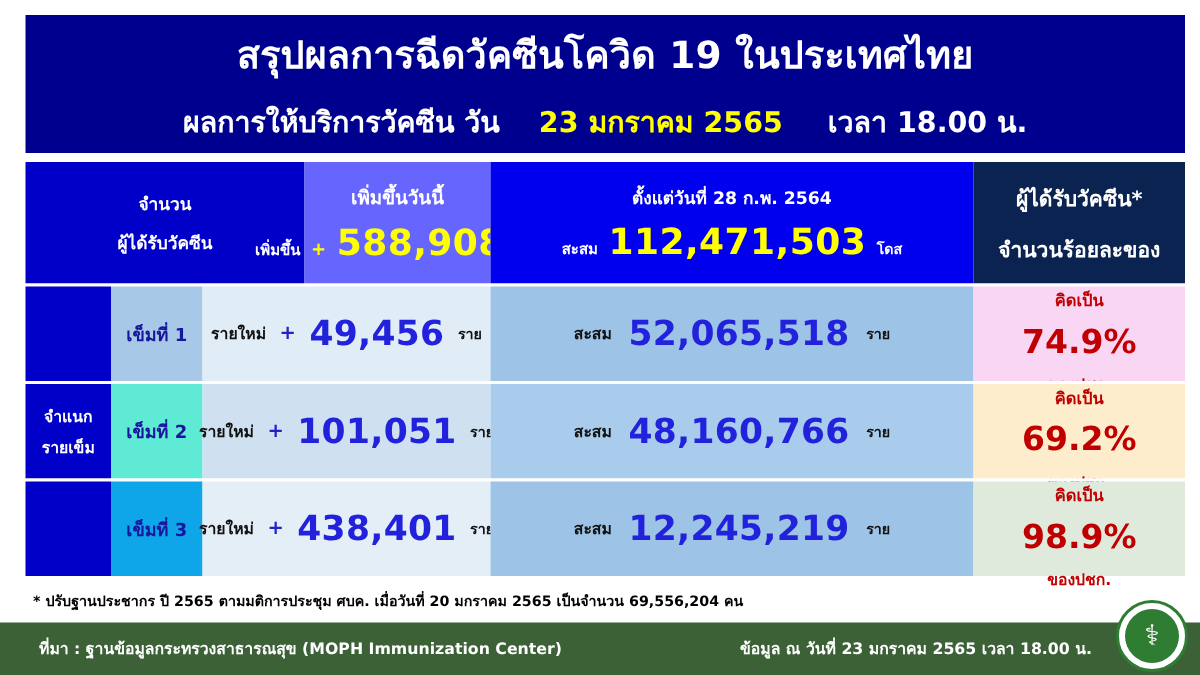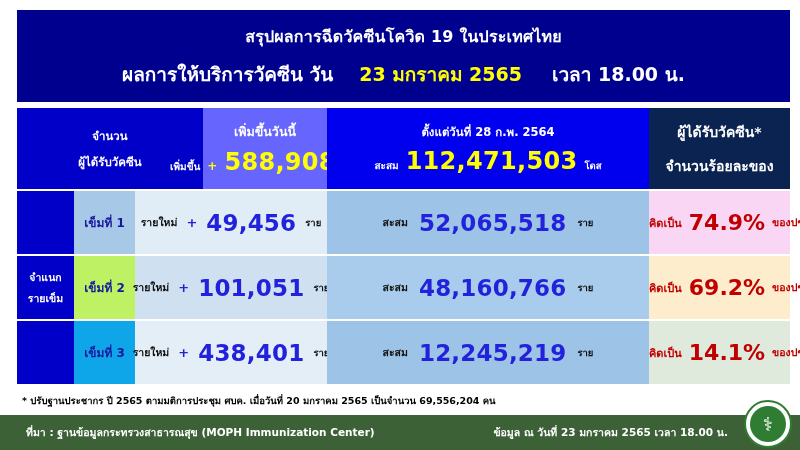--- a/index.html
+++ b/index.html
@@ -13,21 +13,21 @@
 
   
   .title-banner{
     position:absolute; left:17px; top:10px; width:773px; height:92px;
     background:#00008f;
     color:#ffffff;
     display:flex; flex-direction:column; align-items:center; justify-content:center;
     gap:10px;
   }
   .title-main{
-    font-size:16px; font-weight:bold; letter-spacing:.2px; white-space:nowrap;
+    font-size:25px; font-weight:bold; letter-spacing:.2px; white-space:nowrap;
   }
   .title-sub{
     font-size:19px; font-weight:bold; display:flex; align-items:baseline;
     white-space:nowrap;
   }
   .title-sub .seg{ margin-right:26px; }
   .title-sub .date-hl{ color:#ffff00; margin-right:30px; }
   .title-sub .time{ color:#ffffff; }
 
   
@@ -92,36 +92,37 @@
     display:flex; align-items:center; justify-content:center; gap:9px;
     white-space:nowrap;
   }
   .d-total{
     display:flex; align-items:center; justify-content:center; gap:11px;
     white-space:nowrap;
   }
   .d-pct{
     display:flex; align-items:center; justify-content:flex-start; gap:7px;
     white-space:nowrap;
+    flex-direction:column;
   }
   .lbl-sm{ font-size:10.5px; font-weight:bold; color:#111111; }
   .plus-b{ font-size:13px; font-weight:bold; color:#2222cc; }
   .num-b{ font-size:23px; font-weight:bold; color:#2222dd; letter-spacing:.2px; }
   .unit-sm{ font-size:9.5px; font-weight:bold; color:#111111; }
   .pct-pre{ font-size:11px; font-weight:bold; color:#c00000; }
   .pct-num{ font-size:22px; font-weight:bold; color:#c00000; }
   .pct-suf{ font-size:10.5px; font-weight:bold; color:#c00000; }
 
   
   .r1 .d-dose{ background:#a8c8e8; }
   .r1 .d-new { background:#e0ecf6; }
   .r1 .d-total{ background:#9dc3e6; }
   .r1 .d-pct { background:#fad6f5; }
 
-  .r2 .d-dose{ background:#bef264; }
+  .r2 .d-dose{ background:#5eead4; }
   .r2 .d-new { background:#cfe0f0; }
   .r2 .d-total{ background:#a9cced; }
   .r2 .d-pct { background:#fdedcd; }
 
   .r3 .d-dose{ background:#0ea5e9; }
   .r3 .d-new { background:#e4eef7; }
   .r3 .d-total{ background:#9dc3e6; }
   .r3 .d-pct { background:#dfeadd; }
 
   .sep{ height:2px; background:#ffffff; width:100%; }
@@ -262,21 +263,21 @@
         <span class="num-b">438,401</span>
         <span class="unit-sm">ราย</span>
       </div>
       <div class="c-total d-total">
         <span class="lbl-sm">สะสม</span>
         <span class="num-b">12,245,219</span>
         <span class="unit-sm">ราย</span>
       </div>
       <div class="c-pct d-pct">
         <span class="pct-pre">คิดเป็น</span>
-        <span class="pct-num">14.1%</span>
+        <span class="pct-num">98.9%</span>
         <span class="pct-suf">ของปชก.</span>
       </div>
     </div>
 
   </div>
 
   <div class="footnote">* ปรับฐานประชากร ปี 2565 ตามมติการประชุม ศบค. เมื่อวันที่ 20  มกราคม 2565 เป็นจำนวน 69,556,204 คน</div>
 
   <div class="bottom-bar">
     <span class="bb-left">ที่มา : ฐานข้อมูลกระทรวงสาธารณสุข (MOPH  Immunization Center)</span>

